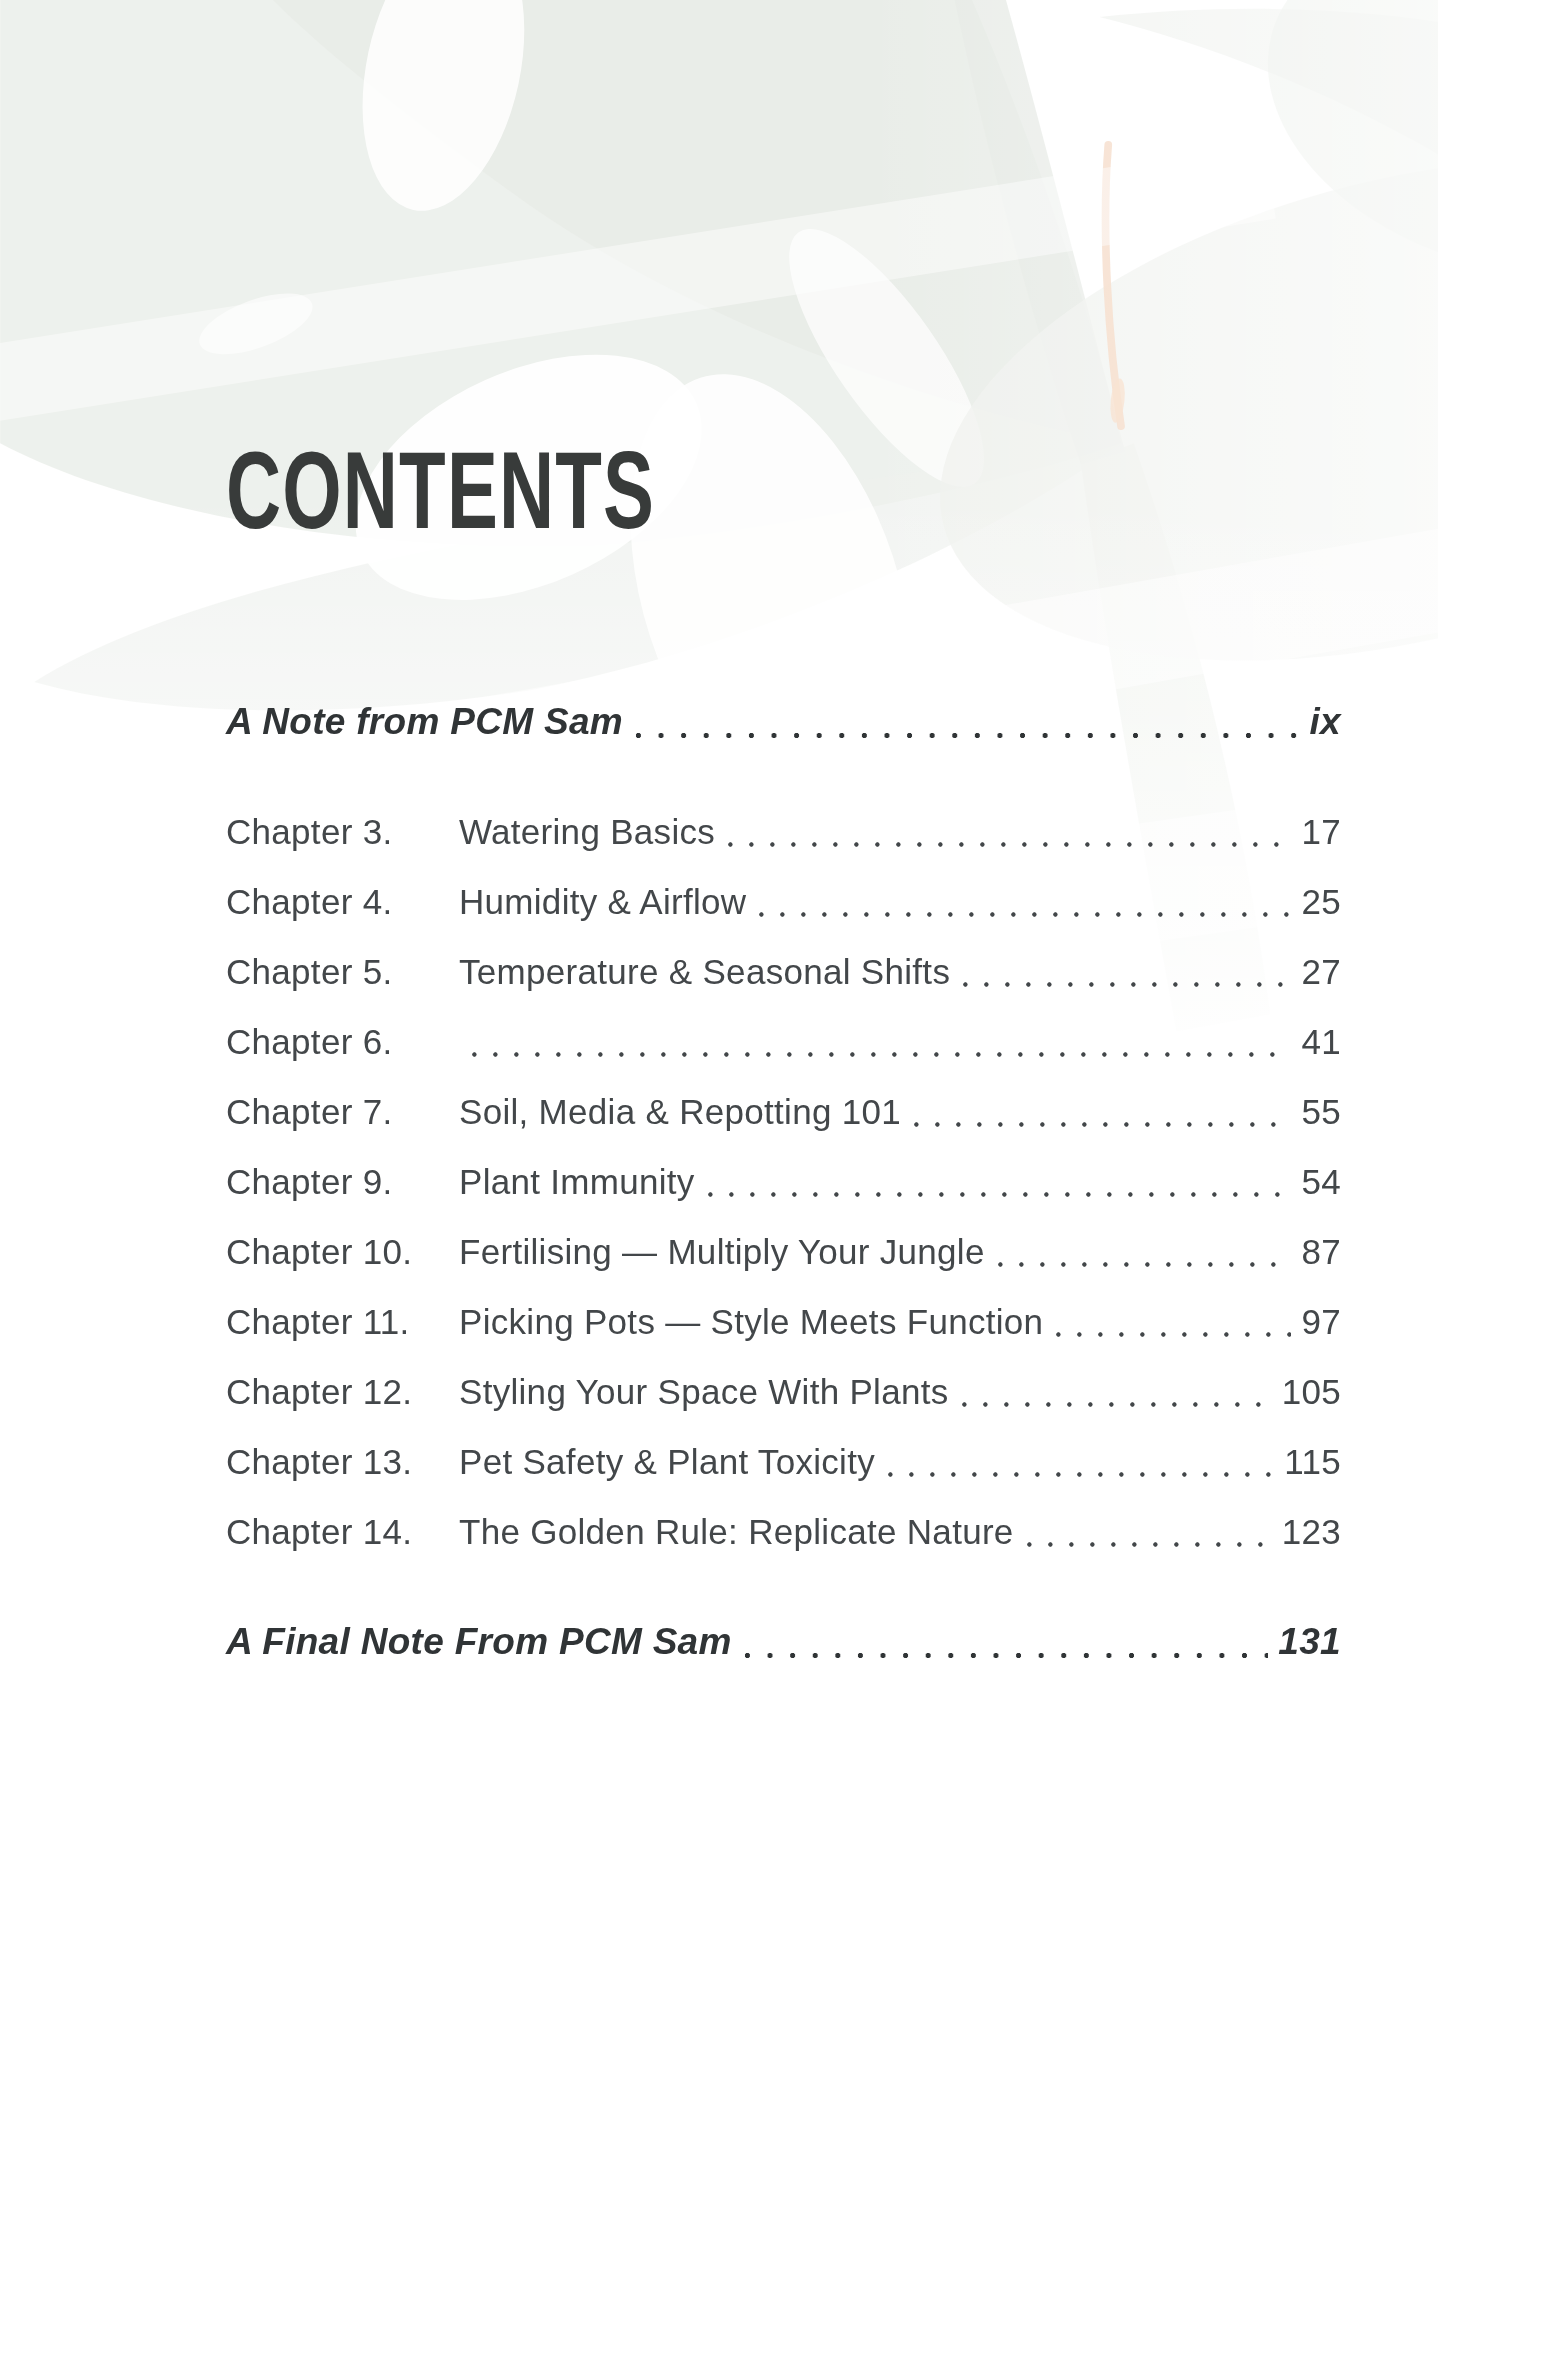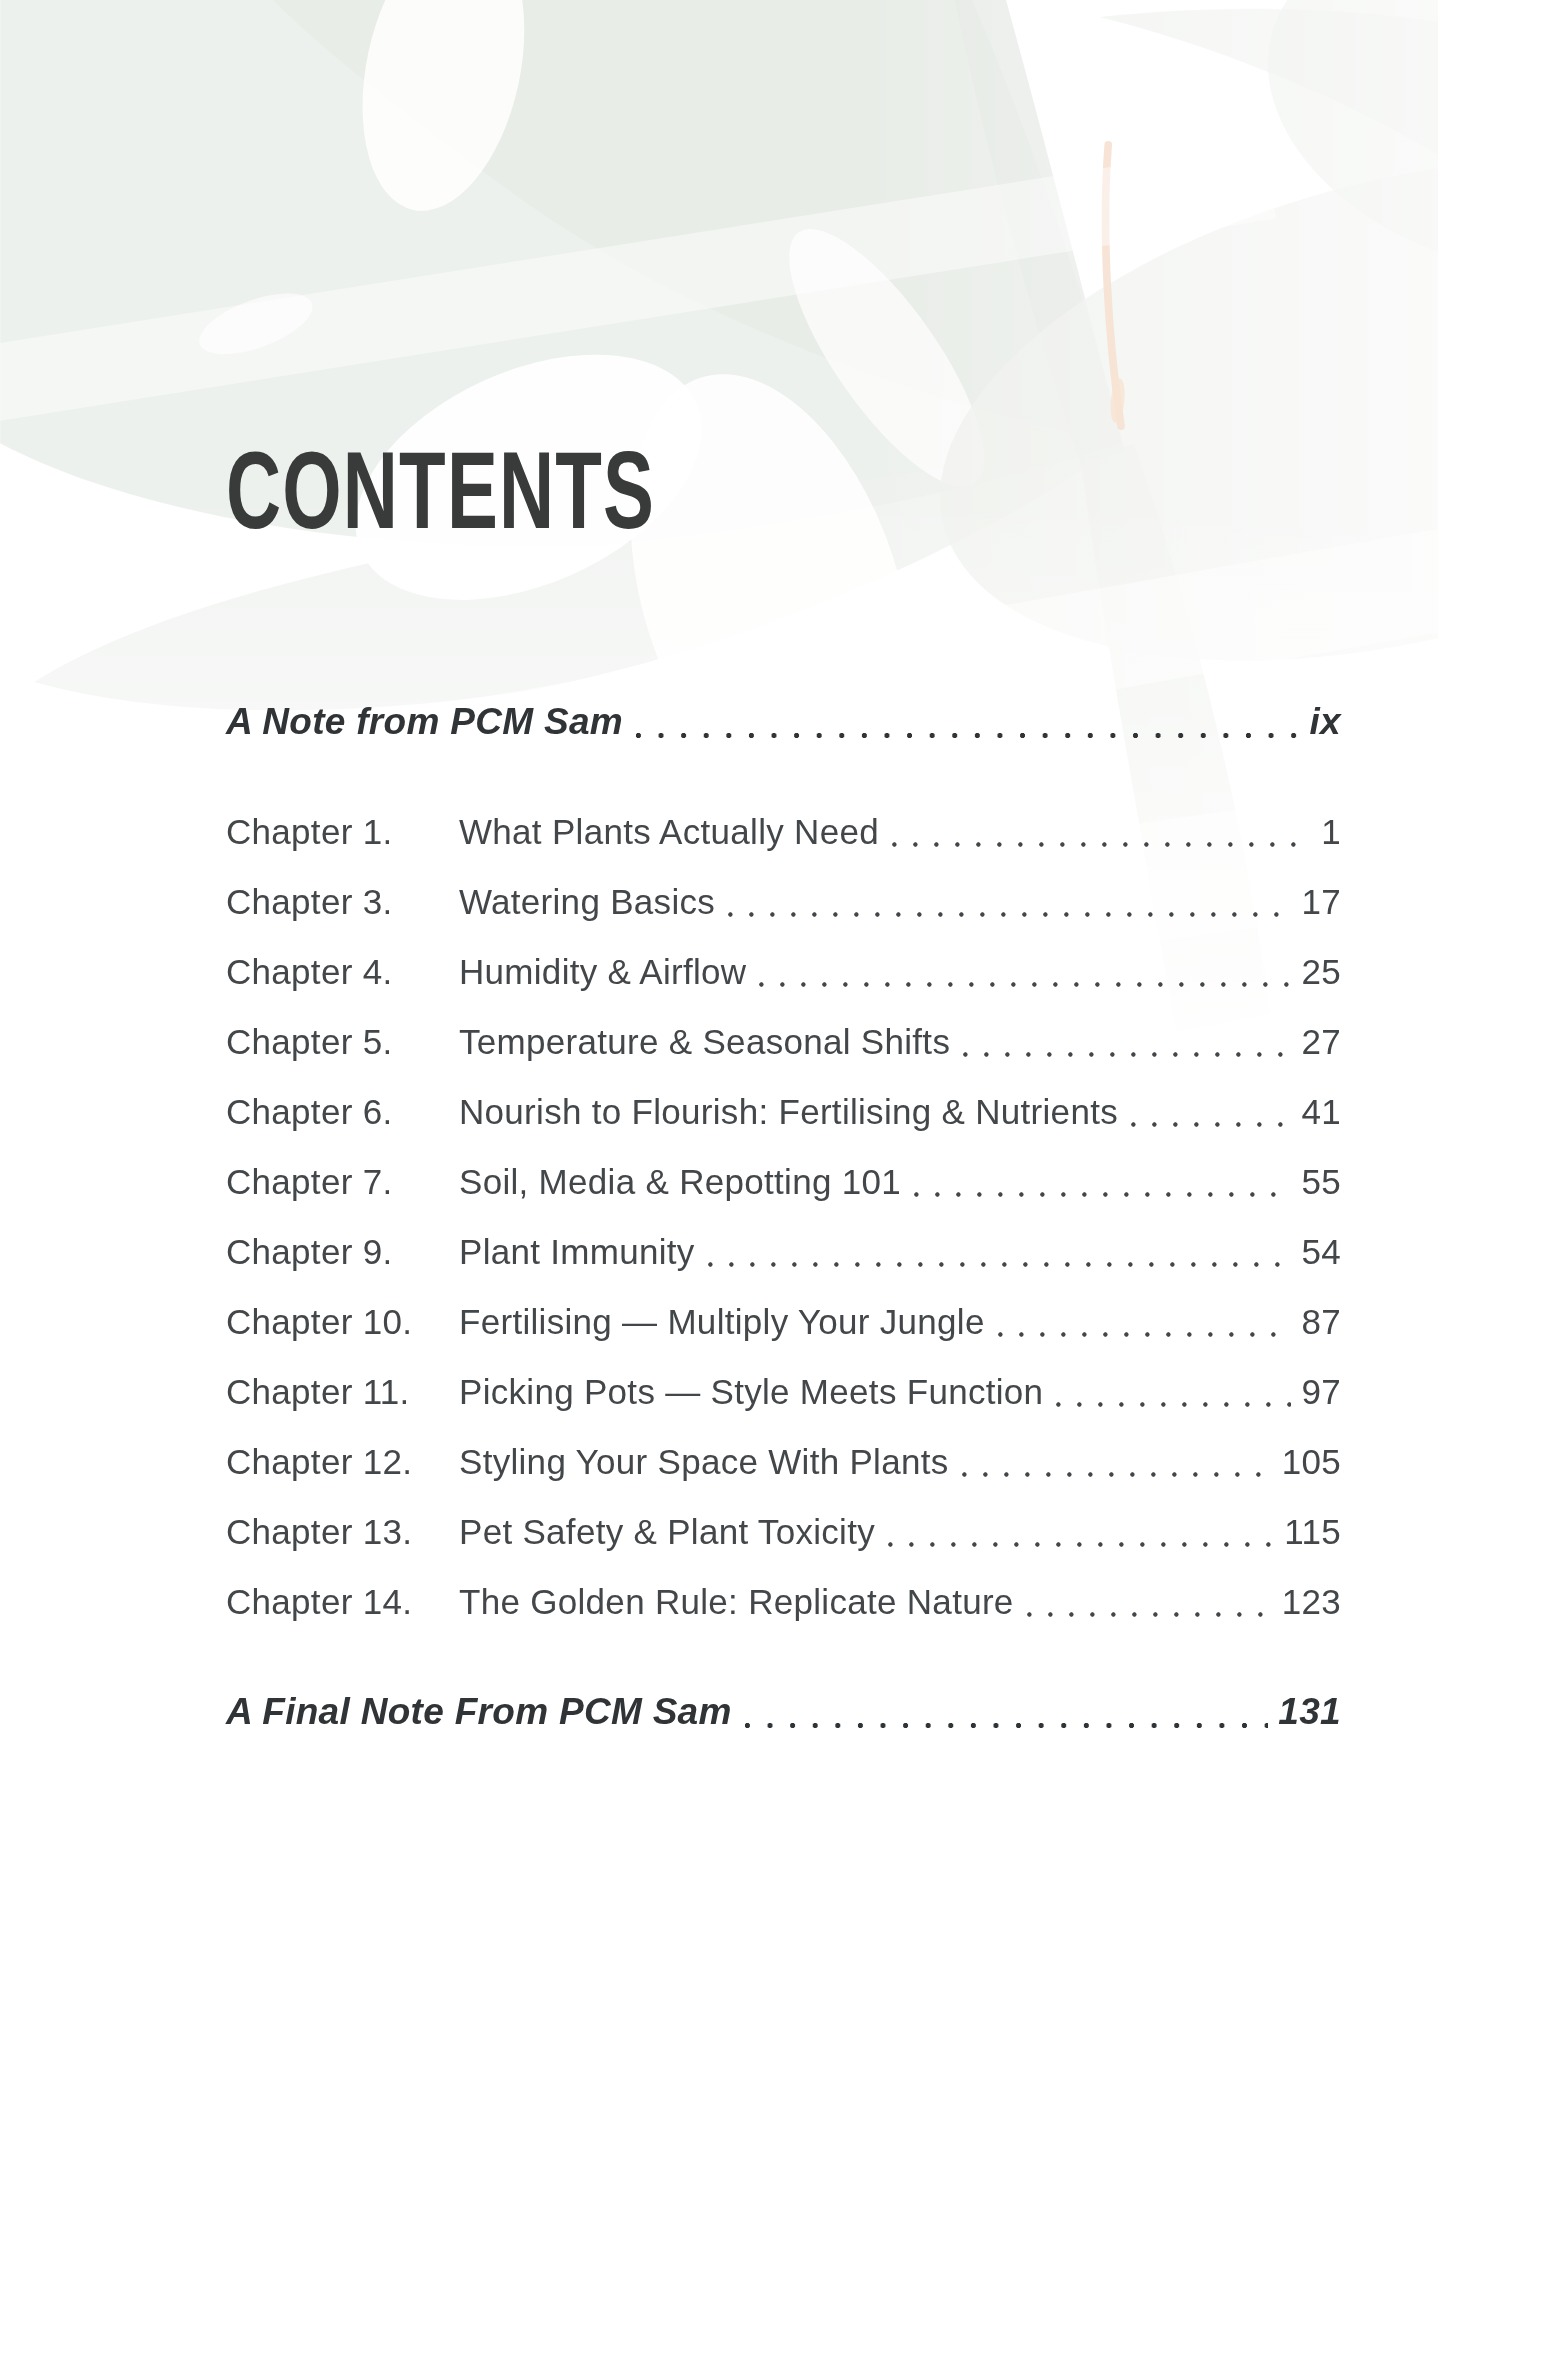--- a/index.html
+++ b/index.html
@@ -125,46 +125,39 @@
       <div class="row note">
         <span class="fm-label">A Note from PCM Sam</span>
         <span class="dots"></span>
         <span class="page-num">ix</span>
       </div>
 
       <div class="spacer"></div>
 
       <div>
           <div class="row chapter">
-    <span class="ch-label">Chapter 1.</span>
-    <span class="ch-title">What Plants Actually Need</span>
-    <span class="dots"></span>
-    <span class="page-num">1</span>
-  </div>
-          <div class="row chapter">
     <span class="ch-label">Chapter 3.</span>
     <span class="ch-title">Watering Basics</span>
     <span class="dots"></span>
     <span class="page-num">17</span>
   </div>
           <div class="row chapter">
     <span class="ch-label">Chapter 4.</span>
     <span class="ch-title">Humidity &amp; Airflow</span>
     <span class="dots"></span>
     <span class="page-num">25</span>
   </div>
           <div class="row chapter">
     <span class="ch-label">Chapter 5.</span>
     <span class="ch-title">Temperature &amp; Seasonal Shifts</span>
     <span class="dots"></span>
     <span class="page-num">27</span>
   </div>
           <div class="row chapter">
     <span class="ch-label">Chapter 6.</span>
-    <span class="ch-title">Nourish to Flourish: Fertilising &amp; Nutrients</span>
     <span class="dots"></span>
     <span class="page-num">41</span>
   </div>
           <div class="row chapter">
     <span class="ch-label">Chapter 7.</span>
     <span class="ch-title">Soil, Media &amp; Repotting 101</span>
     <span class="dots"></span>
     <span class="page-num">55</span>
   </div>
           <div class="row chapter">

